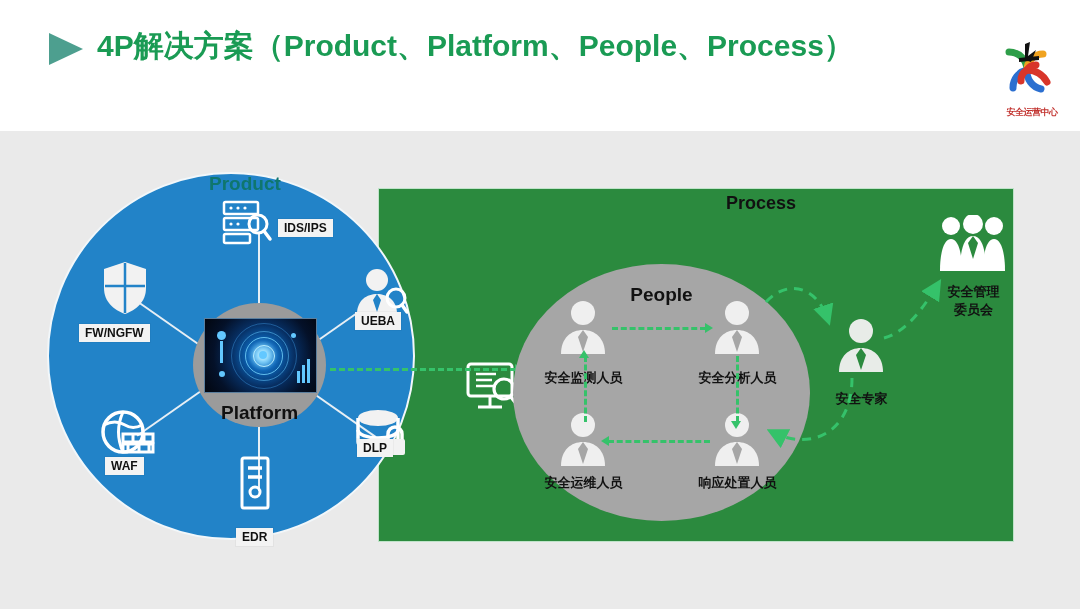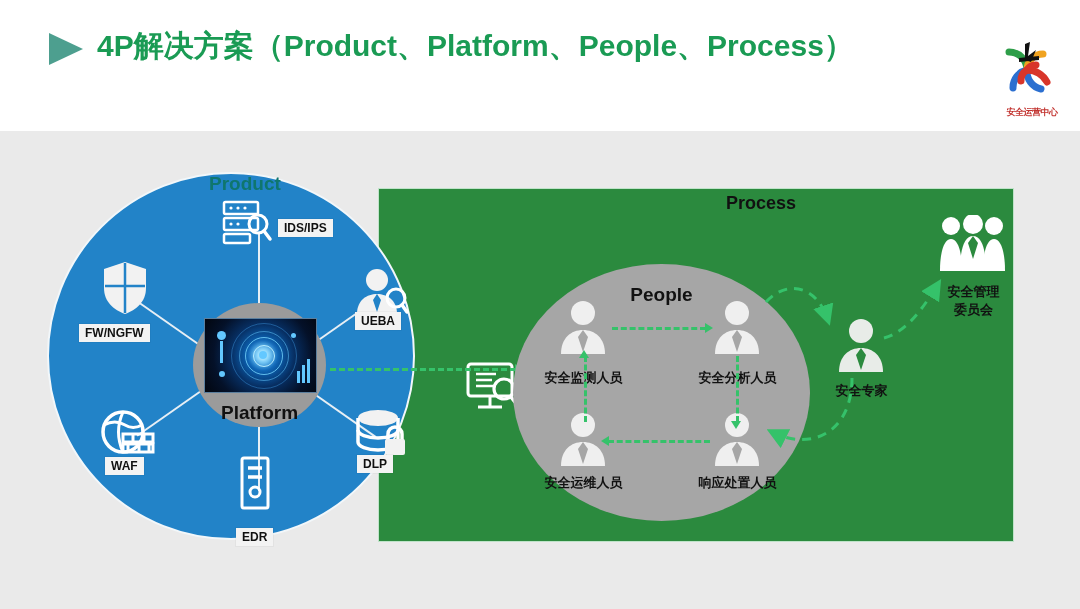--- a/index.html
+++ b/index.html
@@ -331,21 +331,21 @@
   </svg>
   <div class="chip" style="left:236px; top:528px;">EDR</div>
 
   <svg class="icon-white" style="left:354px; top:408px; width:56px; height:54px;" viewBox="0 0 56 54">
     <ellipse cx="24" cy="10" rx="20" ry="8" fill="#f2f2f2"></ellipse>
     <path d="M4 10 V22 A20 8 0 0 0 44 22 V10" fill="none" stroke="#ffffff" stroke-width="3.5"></path>
     <path d="M4 22 V34 A20 8 0 0 0 44 34 V22" fill="none" stroke="#ffffff" stroke-width="3.5"></path>
     <path d="M34 32 V26 A7 7 0 0 1 48 26 V32" fill="none" stroke="#ffffff" stroke-width="3.5"></path>
     <rect x="31" y="31" width="20" height="16" rx="2" fill="#f2f2f2"></rect>
   </svg>
-  <div class="chip" style="left:357px; top:455px;">DLP</div>
+  <div class="chip" style="left:357px; top:439px;">DLP</div>
 
   <svg class="icon-white" style="left:355px; top:268px; width:54px; height:50px;" viewBox="0 0 54 50">
     <circle cx="22" cy="12" r="11" fill="#f2f2f2"></circle>
     <path d="M2 46 C2 32 12 26 22 26 C32 26 42 32 42 46 Z" fill="#f2f2f2"></path>
     <path d="M22 26 L18 32 L22 44 L26 32 Z" fill="#2283c8"></path>
     <circle cx="41" cy="30" r="9" fill="none" stroke="#ffffff" stroke-width="3"></circle>
     <line x1="47" y1="37" x2="52" y2="44" stroke="#ffffff" stroke-width="3.5" stroke-linecap="round"></line>
   </svg>
   <div class="chip" style="left:355px; top:312px;">UEBA</div>
 
@@ -407,21 +407,21 @@
   <div class="arrow-l" style="left:601px; top:436px;"></div>
 
   <div class="dash-v" style="left:584px; top:356px; height:66px;"></div>
   <div class="arrow-u" style="left:579px; top:350px;"></div>
 
   <svg class="icon-white" style="left:838px; top:318px; width:46px; height:56px;" viewBox="0 0 46 56">
     <circle cx="23" cy="13" r="12" fill="#e8ece8"></circle>
     <path d="M1 54 C1 38 11 30 23 30 C35 30 45 38 45 54 Z" fill="#e8ece8"></path>
     <path d="M23 30 L18 37 L23 52 L28 37 Z" fill="#2b8a3e"></path>
   </svg>
-  <div class="cn-label" style="left:824px; top:382px; width:75px;text-align:center;">安全专家</div>
+  <div class="cn-label" style="left:824px; top:390px; width:75px;text-align:center;">安全专家</div>
 
   <svg class="icon-white" style="left:938px; top:215px; width:70px; height:58px;" viewBox="0 0 70 58">
     <circle cx="13" cy="11" r="9" fill="#ffffff"></circle>
     <path d="M2 56 C2 34 7 24 13 24 C19 24 24 34 24 56 Z" fill="#ffffff"></path>
     <circle cx="56" cy="11" r="9" fill="#ffffff"></circle>
     <path d="M45 56 C45 34 50 24 56 24 C62 24 67 34 67 56 Z" fill="#ffffff"></path>
     <circle cx="35" cy="9" r="10" fill="#ffffff"></circle>
     <path d="M22 56 C22 32 27 21 35 21 C43 21 48 32 48 56 Z" fill="#ffffff"></path>
     <path d="M35 21 L30 28 L35 44 L40 28 Z" fill="#2b8a3e"></path>
   </svg>

